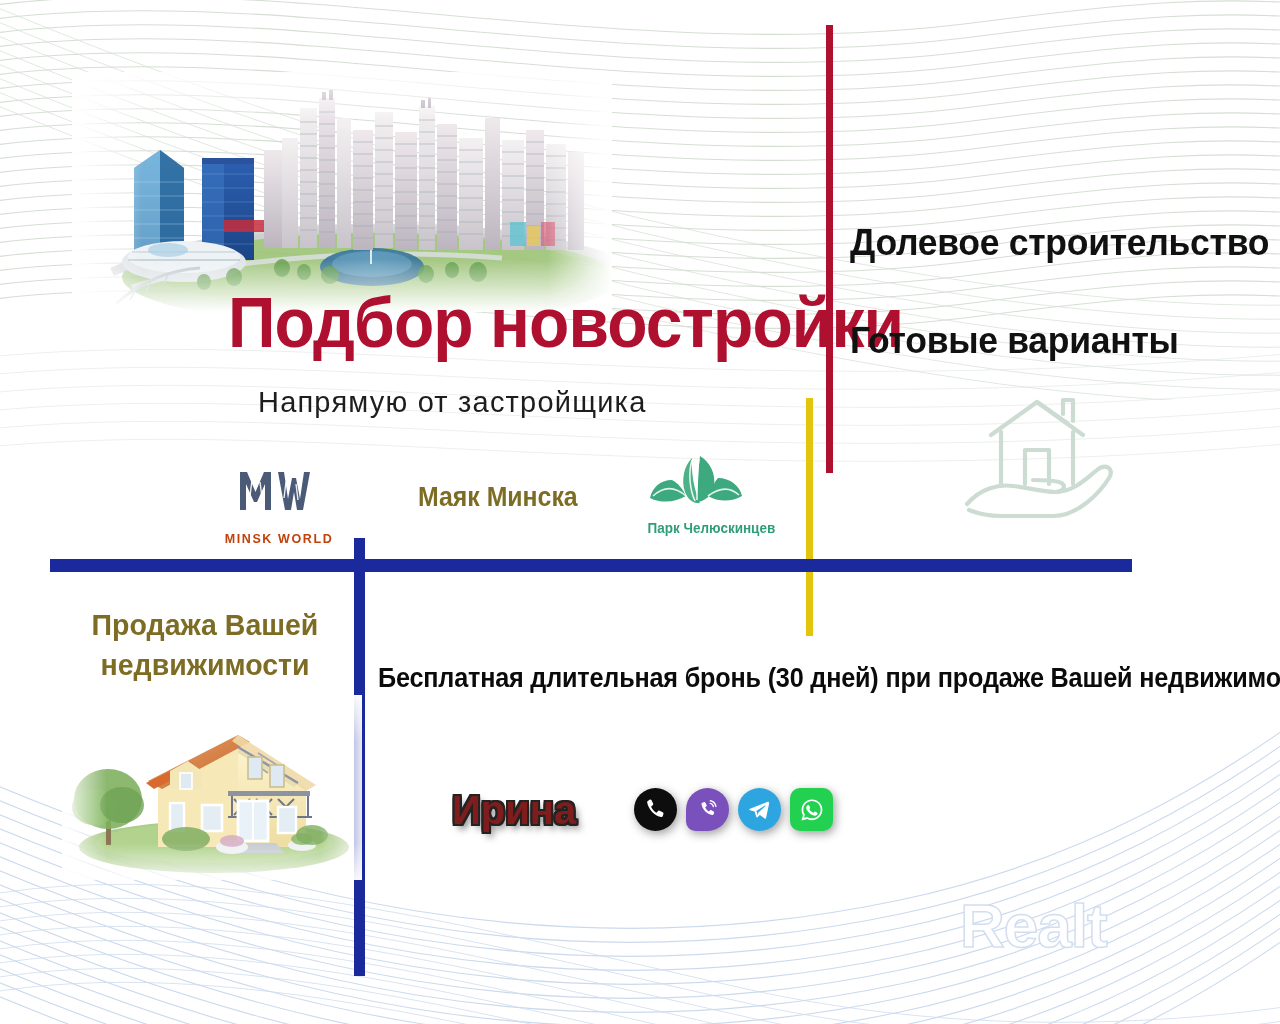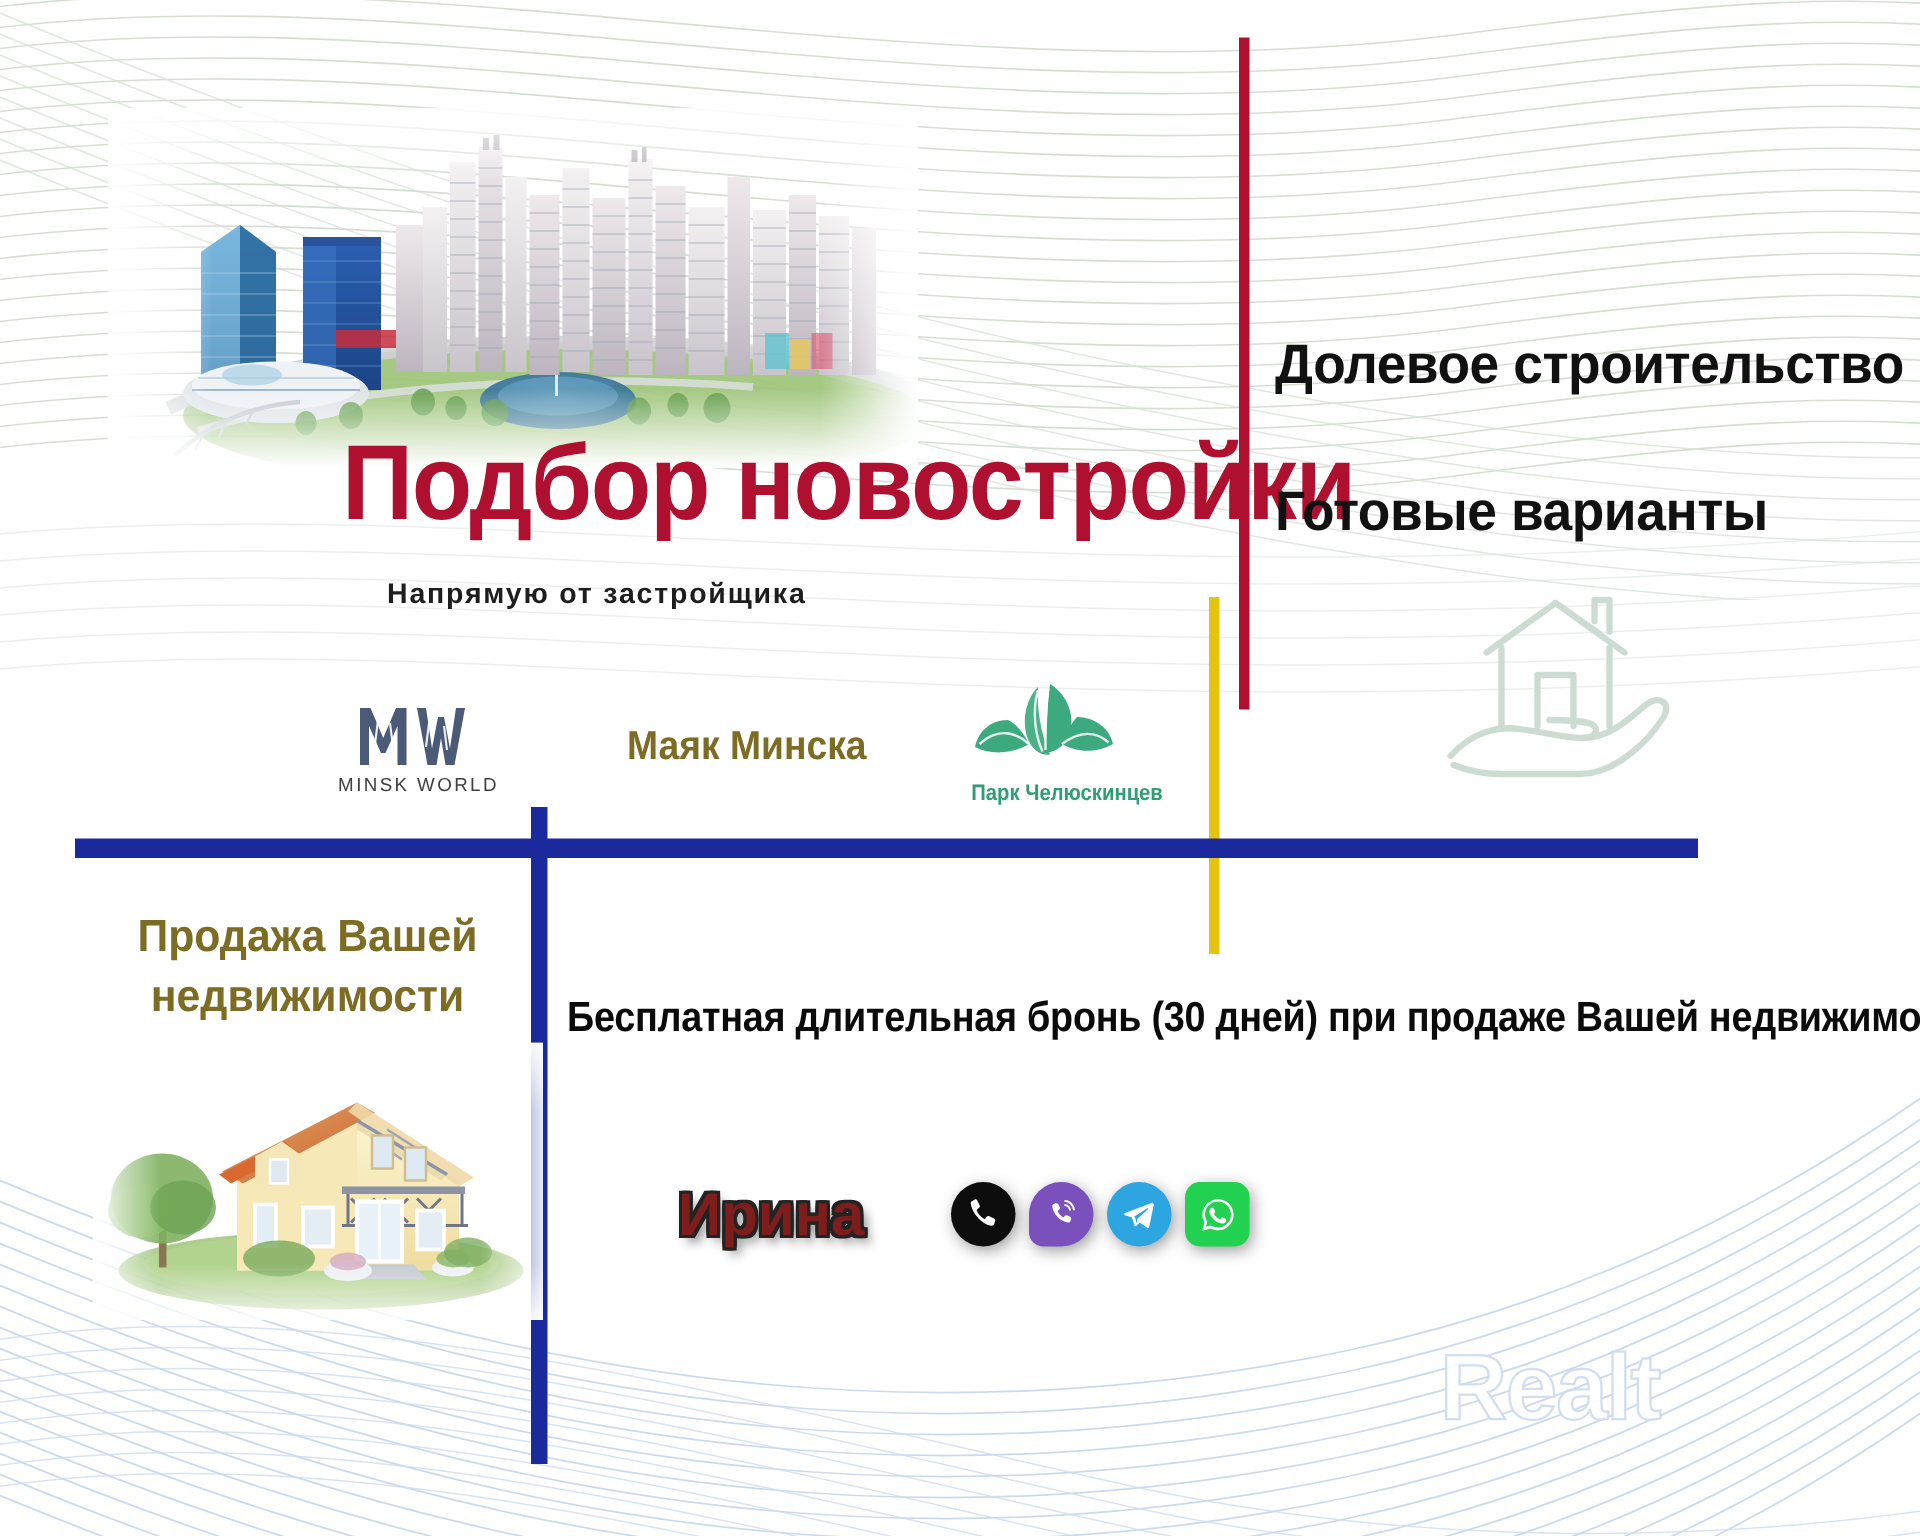--- a/index.html
+++ b/index.html
@@ -41,22 +41,22 @@
     font-weight:bold;
     color:#b01030;
     letter-spacing:-1px;
     transform:scaleX(0.93);
     transform-origin:left top;
     white-space:nowrap;
   }
   #subheadline {
     position:absolute;
     left:258px; top:386px;
-    font-size:19px;
-    font-weight:bold;
+    font-size:29px;
+    font-weight:normal;
     color:#1d1d1d;
     letter-spacing:1.2px;
     white-space:nowrap;
   }
 
   
   #right-line1, #right-line2 {
     position:absolute;
     left:850px;
     font-size:37px;
@@ -79,24 +79,24 @@
 
   
   #logo-minsk-world {
     position:absolute; left:224px; top:468px;
     width:110px; text-align:center;
   }
   #logo-minsk-world .mw-mark { display:block; }
   #logo-minsk-world .mw-text {
     display:block;
     font-size:12.5px;
-    font-weight:normal;
+    font-weight:bold;
     letter-spacing:1.6px;
-    color:#404040;
-    margin-top:2px;
+    color:#c2410c;
+    margin-top:18px;
   }
 
   #logo-mayak {
     position:absolute; left:418px; top:482px;
     font-size:27px;
     font-weight:bold;
     color:#7d6c23;
     letter-spacing:0px;
     transform:scaleX(0.92);
     transform-origin:left top;

